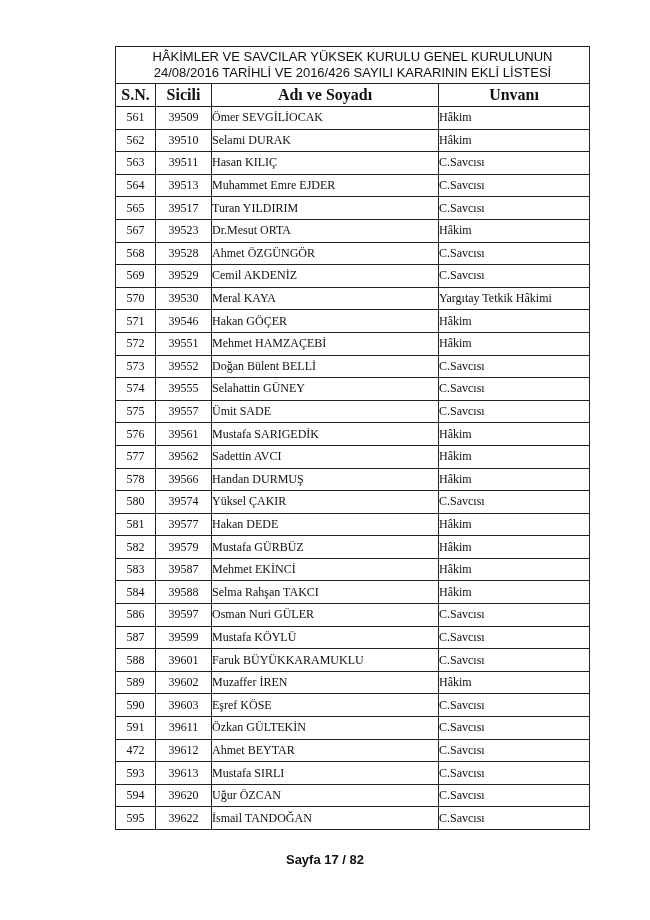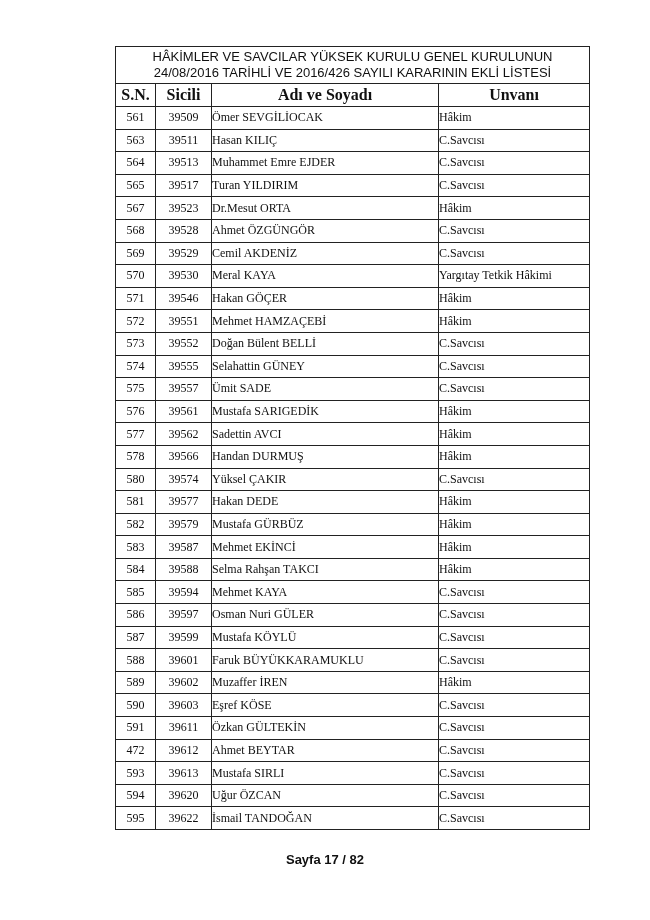--- a/index.html
+++ b/index.html
@@ -98,20 +98,26 @@
       </tr>
     </thead>
     <tbody id="rows-body">
         <tr>
           <td class="c-sn">561</td>
           <td class="c-sicil">39509</td>
           <td class="c-name">Ömer SEVGİLİOCAK</td>
           <td class="c-unvan">Hâkim</td>
         </tr>
         <tr>
+          <td class="c-sn">562</td>
+          <td class="c-sicil">39510</td>
+          <td class="c-name">Selami DURAK</td>
+          <td class="c-unvan">Hâkim</td>
+        </tr>
+        <tr>
           <td class="c-sn">563</td>
           <td class="c-sicil">39511</td>
           <td class="c-name">Hasan KILIÇ</td>
           <td class="c-unvan">C.Savcısı</td>
         </tr>
         <tr>
           <td class="c-sn">564</td>
           <td class="c-sicil">39513</td>
           <td class="c-name">Muhammet Emre EJDER</td>
           <td class="c-unvan">C.Savcısı</td>
@@ -218,26 +224,20 @@
           <td class="c-name">Mehmet EKİNCİ</td>
           <td class="c-unvan">Hâkim</td>
         </tr>
         <tr>
           <td class="c-sn">584</td>
           <td class="c-sicil">39588</td>
           <td class="c-name">Selma Rahşan TAKCI</td>
           <td class="c-unvan">Hâkim</td>
         </tr>
         <tr>
-          <td class="c-sn">585</td>
-          <td class="c-sicil">39594</td>
-          <td class="c-name">Mehmet KAYA</td>
-          <td class="c-unvan">C.Savcısı</td>
-        </tr>
-        <tr>
           <td class="c-sn">586</td>
           <td class="c-sicil">39597</td>
           <td class="c-name">Osman Nuri GÜLER</td>
           <td class="c-unvan">C.Savcısı</td>
         </tr>
         <tr>
           <td class="c-sn">587</td>
           <td class="c-sicil">39599</td>
           <td class="c-name">Mustafa KÖYLÜ</td>
           <td class="c-unvan">C.Savcısı</td>

